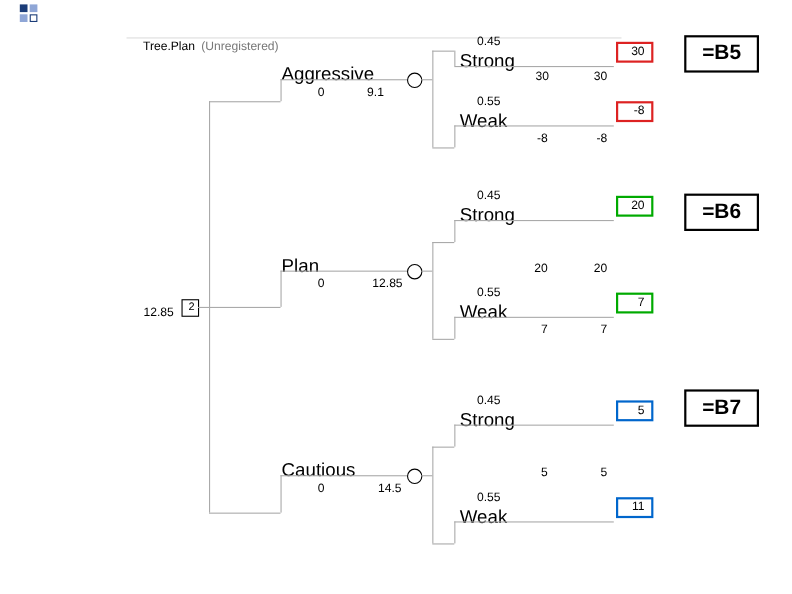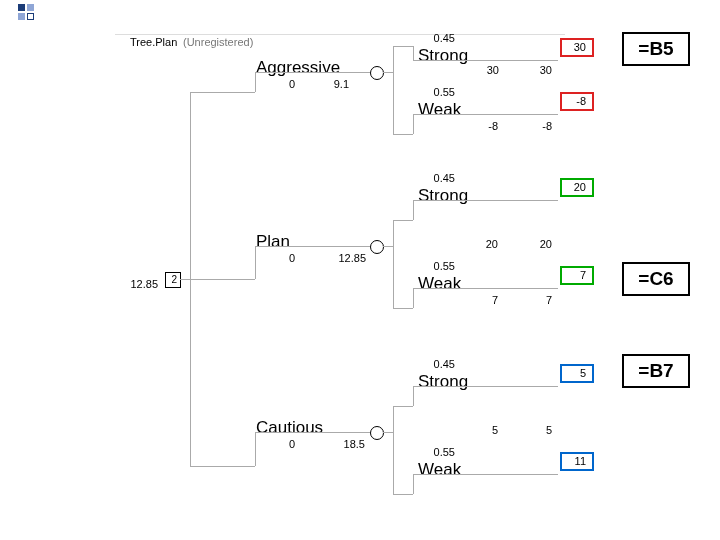--- a/index.html
+++ b/index.html
@@ -105,21 +105,21 @@
 <div class="val" style="left:484px;top:294px;width:14px">7</div>
 <div class="val" style="left:538px;top:294px;width:14px">7</div>
 <div class="term-box green" style="left:560px;top:266px"></div>
 <div class="val" style="left:562px;top:269px;width:24px">7</div>
 
 <div class="tree-line" style="left:190px;top:466px;width:65px;height:1px"></div>
 <div class="lbl" style="left:256px;top:418px">Cautious</div>
 <div class="tree-line" style="left:255px;top:432px;width:115px;height:1px"></div>
 <div class="tree-line" style="left:255px;top:432px;width:1px;height:34px"></div>
 <div class="val" style="left:275px;top:438px;width:20px">0</div>
-<div class="val" style="left:335px;top:438px;width:30px">18.5</div>
+<div class="val" style="left:335px;top:438px;width:30px">14.5</div>
 <div class="ch-circ" style="left:370px;top:426px"></div>
 
 <div class="tree-line" style="left:383px;top:432px;width:10px;height:1px"></div>
 <div class="tree-line" style="left:393px;top:406px;width:1px;height:88px"></div>
 
 <div class="tree-line" style="left:393px;top:406px;width:20px;height:1px"></div>
 <div class="val" style="left:425px;top:358px;width:30px">0.45</div>
 <div class="lbl" style="left:418px;top:372px">Strong</div>
 <div class="tree-line" style="left:413px;top:386px;width:145px;height:1px"></div>
 <div class="tree-line" style="left:413px;top:386px;width:1px;height:20px"></div>
@@ -130,16 +130,16 @@
 
 <div class="tree-line" style="left:393px;top:494px;width:20px;height:1px"></div>
 <div class="val" style="left:425px;top:446px;width:30px">0.55</div>
 <div class="lbl" style="left:418px;top:460px">Weak</div>
 <div class="tree-line" style="left:413px;top:474px;width:145px;height:1px"></div>
 <div class="tree-line" style="left:413px;top:474px;width:1px;height:20px"></div>
 <div class="term-box blue" style="left:560px;top:452px"></div>
 <div class="val" style="left:560px;top:455px;width:26px">11</div>
 
 <div class="ref-box" style="left:622px;top:32px">=B5</div>
-<div class="ref-box" style="left:622px;top:262px">=C6</div>
+<div class="ref-box" style="left:622px;top:176px">=B6</div>
 <div class="ref-box" style="left:622px;top:354px">=B7</div>
 
 </div>
 
 </body></html>

